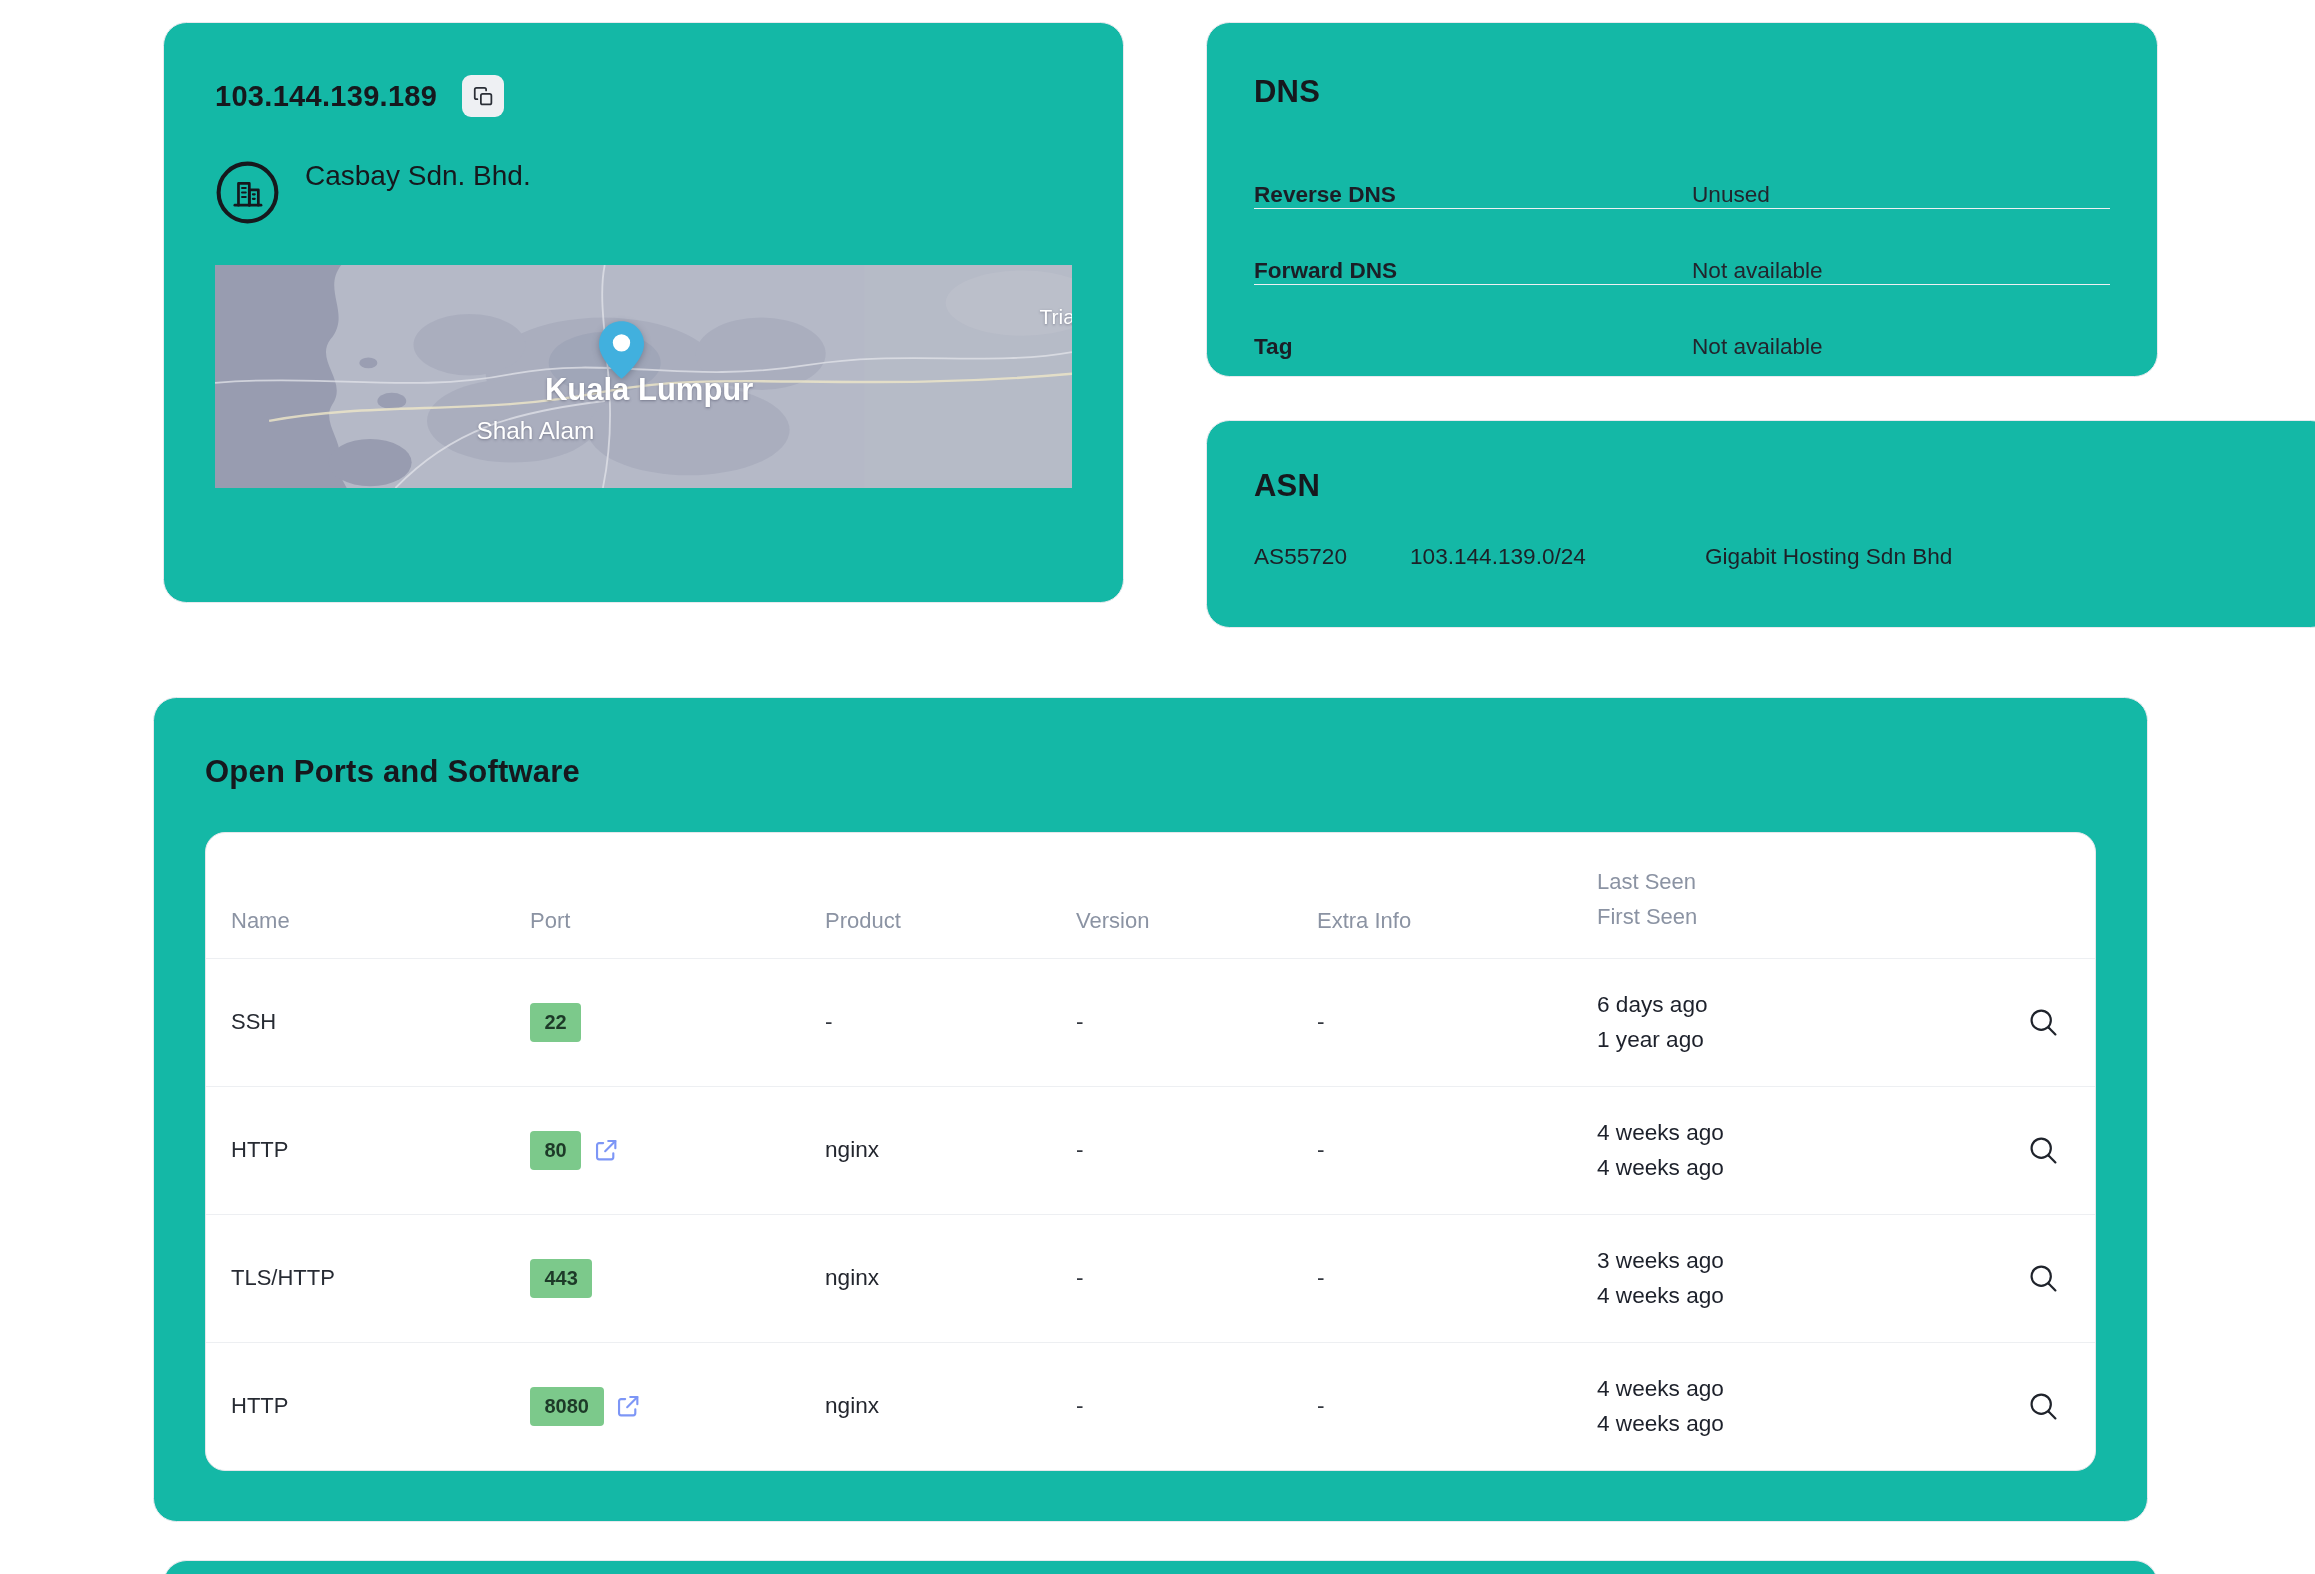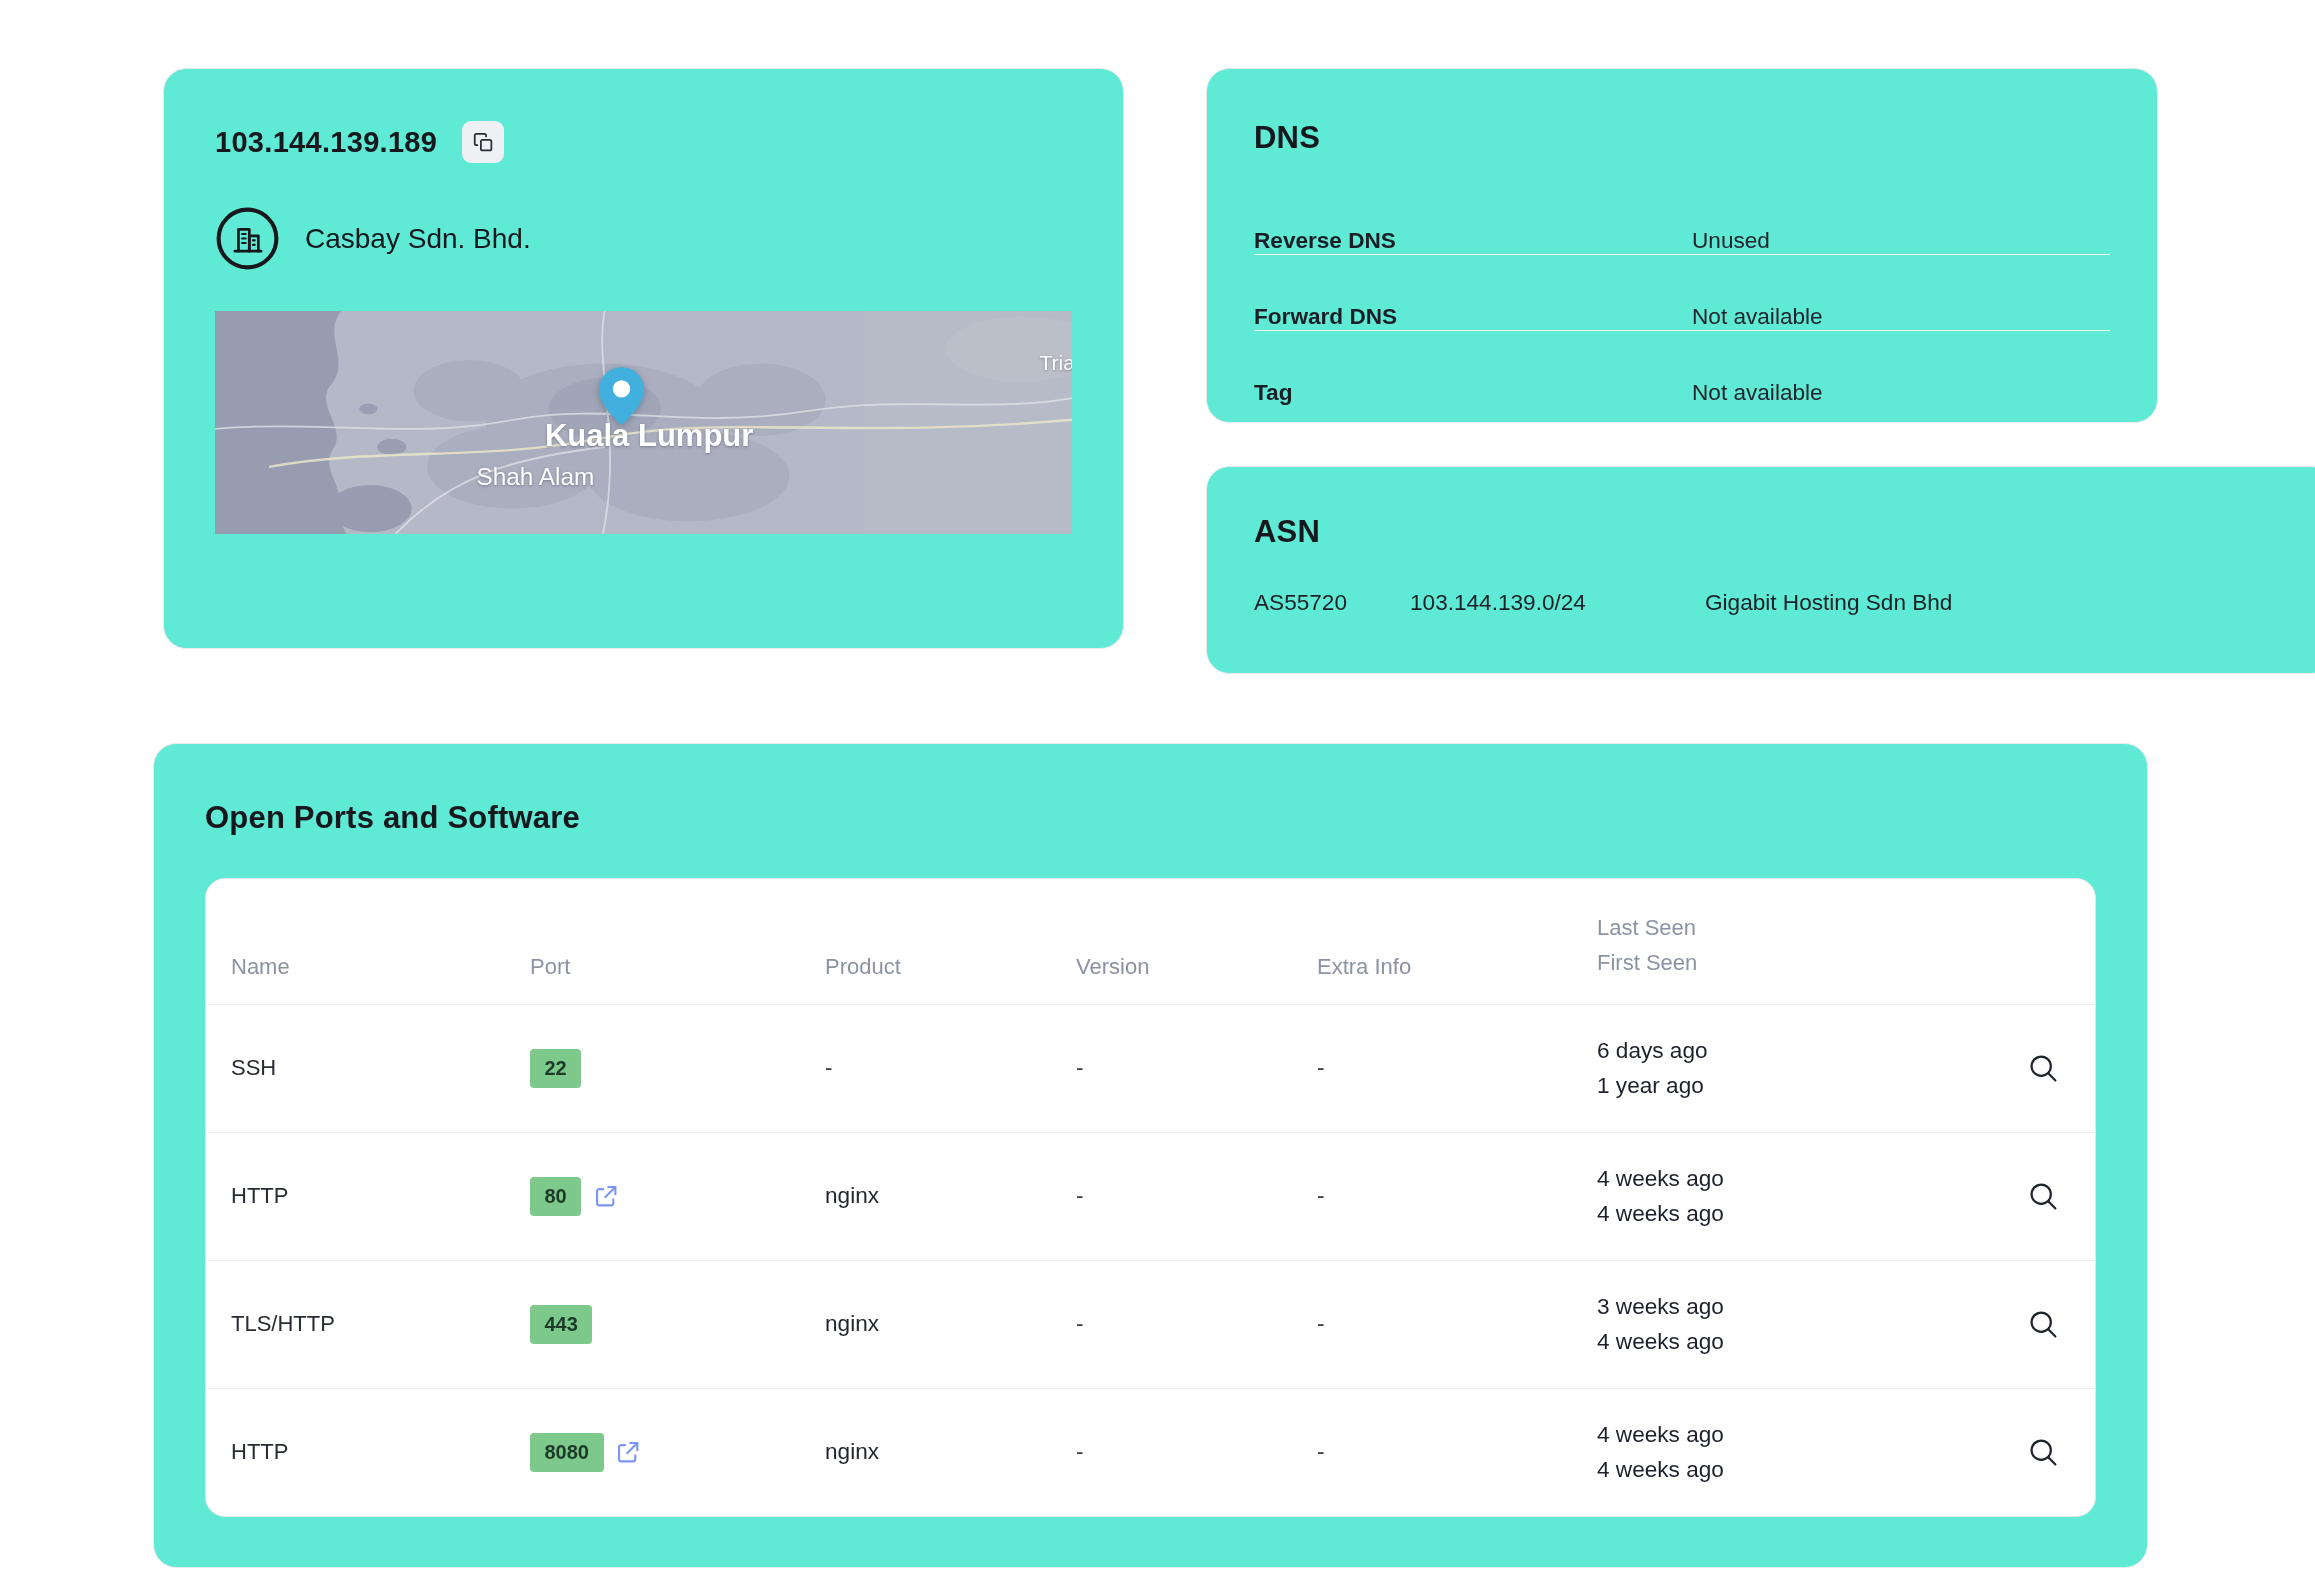--- a/index.html
+++ b/index.html
@@ -1,27 +1,27 @@
 <!DOCTYPE html>
 <html style="--text: #16181d; --muted: #8b93a3; --card-border: #e8e9ee; --badge-bg: #7cc98b; --badge-text: #1d3a28; --link-blue: #7d96f6; --map-base: #b4b8c6; --map-water: #989cb0; --pin-blue: #41b0de;font-size:14.5px"><head>
 <meta charset="utf-8">
 <style>
   * { margin:0; padding:0; box-sizing:border-box; }
   html,body { background:#ffffff; }
   body { font-family:"Liberation Sans", sans-serif; color:var(--text,#16181d); }
   .page { position:relative; width:2316px; height:1574px; background:#ffffff; overflow:hidden; }
 
-  .card { position:absolute; background:#5eead4; border:1.4px solid var(--card-border,#e8e9ee); border-radius:23.5px;margin-top:46px; }
+  .card { position:absolute; background:#14b8a6; border:1.4px solid var(--card-border,#e8e9ee); border-radius:23.5px; }
 
   
   .card-ip { left:163px; top:22px; width:961px; height:581px; padding:52px 51px; }
   .ip-row { display:flex; align-items:center; gap:25px; }
   .ip { font-size:29px; font-weight:700; letter-spacing:0.3px; color:#16181d; }
   .copy-btn { width:42px; height:42px; border-radius:9px; border:none; background:#eef0f3; display:flex; align-items:center; justify-content:center; cursor:pointer; }
-  .org-row { margin-top:43px; display:flex; align-items:center; gap:25px; }
+  .org-row { margin-top:43px; display:flex; gap:25px; }
   .org-icon { width:65px; height:65px; flex:0 0 auto; }
   .org-name { font-size:28px; font-weight:500; color:#16181d; }
   .map { position:relative; margin-top:40px; width:100%; height:223px; background:var(--map-base,#b4b8c6); overflow:hidden; }
   .map svg.mapart { position:absolute; inset:0; width:100%; height:100%; }
   .map-label { position:absolute; color:#ffffff; text-shadow:0 0.9px 2.7px rgba(55,58,80,.45); white-space:nowrap; }
   .map-label.city { left:38.5%; top:48%; font-size:31px; font-weight:600; }
   .map-label.town { left:30.5%; top:68%; font-size:24.4px; font-weight:500; }
   .map-label.partial { left:96.2%; top:18%; font-size:21px; font-weight:500; }
   .pin { position:absolute; left:calc(47.5% - 22.6px); top:25%; width:45px; height:58px; filter:drop-shadow(0 2.7px 3.6px rgba(20,30,50,.3)); }
   .loc-row { margin-top:36px; display:flex; align-items:center; gap:12.7px; font-size:24.4px; font-weight:500; color:#16181d; }

